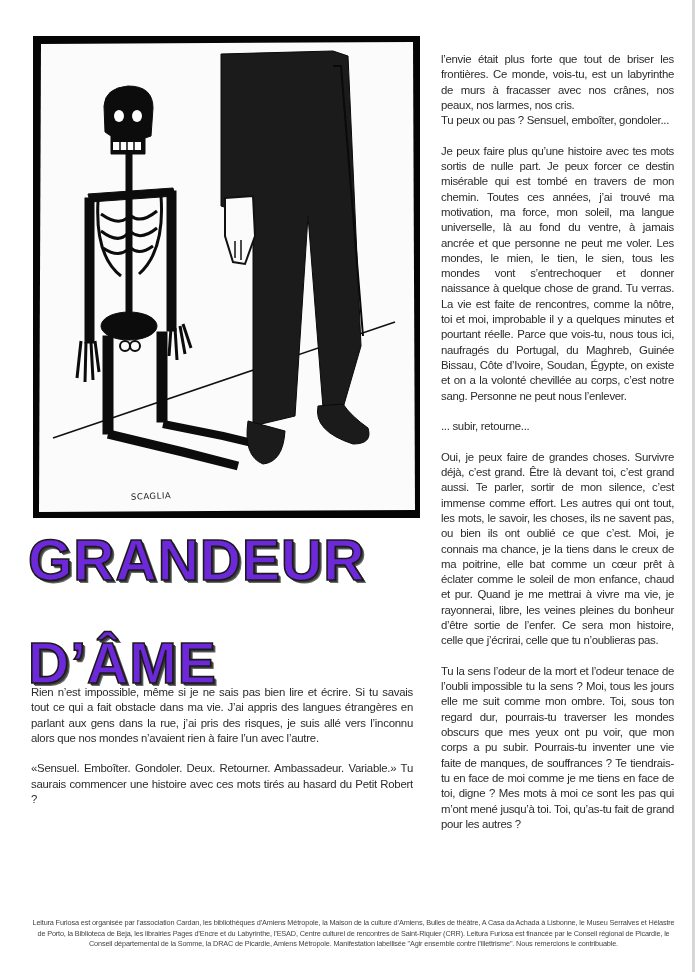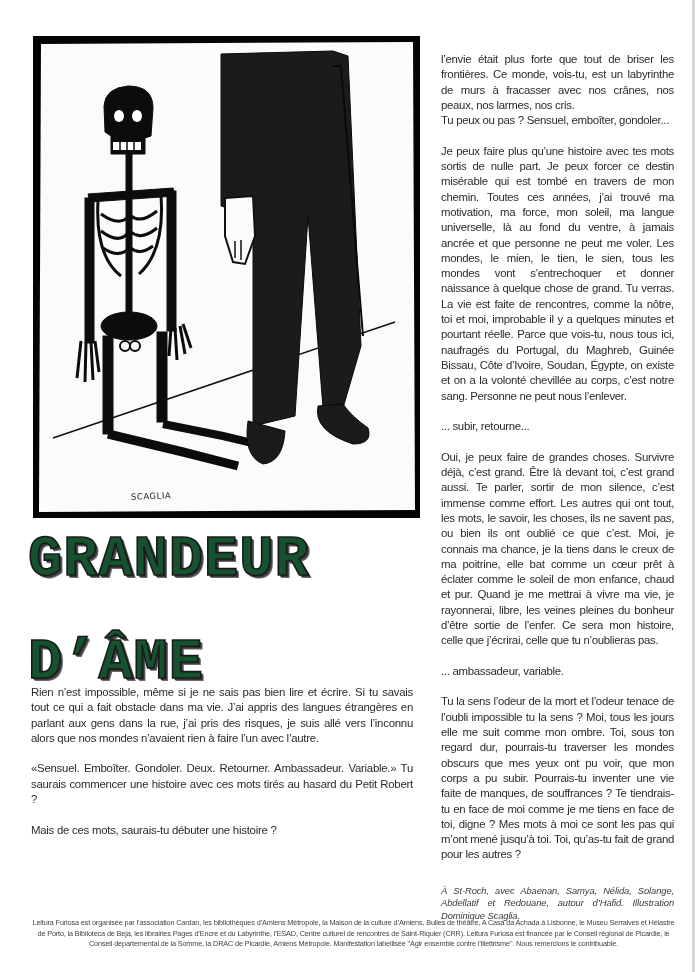--- a/index.html
+++ b/index.html
@@ -18,22 +18,22 @@
     }
     .illustration svg { position: absolute; left: 0; top: 0; }
     .signature {
       position: absolute; left: 98px; top: 455px;
       font-family: "DejaVu Sans", sans-serif; font-size: 8.5px; letter-spacing: 0.5px;
       color: #222; transform: rotate(-2deg);
     }
     
     .title {
       position: absolute; left: 28px; width: 390px;
-      font-family: Liberation Mono, monospace; font-weight: bold;
-      color: #14532d;
+      font-family: Liberation Sans, sans-serif; font-weight: bold;
+      color: #6d28d9;
       -webkit-text-stroke: 1.6px #1a1a1a;
       text-shadow: 2px 2px 0 #3a3a3a, 3px 3px 0 #6a6a6a;
       letter-spacing: 1px; line-height: 1;
     }
     .title-line1 { top: 532px; font-size: 57px; }
     .title-line2 { top: 603px; font-size: 57px; margin-top: 32px; }
 
     
     .col-left {
       position: absolute; left: 31px; top: 685px; width: 382px;
@@ -115,27 +115,24 @@
   </svg>
   <div class="signature">SCAGLIA</div>
 </div>
 
 <div class="title title-line1">GRANDEUR</div>
 <div class="title title-line2">D’ÂME</div>
 
 <div class="col-left">
   <p>Rien n’est impossible, même si je ne sais pas bien lire et écrire. Si tu savais tout ce qui a fait obstacle dans ma vie. J’ai appris des langues étrangères en parlant aux gens dans la rue, j’ai pris des risques, je suis allé vers l’inconnu alors que nos mondes n’avaient rien à faire l’un avec l’autre.</p>
   <p>«Sensuel. Emboîter. Gondoler. Deux. Retourner. Ambassadeur. Variable.» Tu saurais commencer une histoire avec ces mots tirés au hasard du Petit Robert ?</p>
-  <p>Mais de ces mots, saurais-tu débuter une histoire ?</p>
 </div>
 
 <div class="col-right">
   <p style="white-space: pre-line;">l’envie était plus forte que tout de briser les frontières. Ce monde, vois-tu, est un labyrinthe de murs à fracasser avec nos crânes, nos peaux, nos larmes, nos cris.
 Tu peux ou pas ? Sensuel, emboîter, gondoler...</p>
   <p>Je peux faire plus qu’une histoire avec tes mots sortis de nulle part. Je peux forcer ce destin misérable qui est tombé en travers de mon chemin. Toutes ces années, j’ai trouvé ma motivation, ma force, mon soleil, ma langue universelle, là au fond du ventre, à jamais ancrée et que personne ne peut me voler. Les mondes, le mien, le tien, le sien, tous les mondes vont s’entrechoquer et donner naissance à quelque chose de grand. Tu verras. La vie est faite de rencontres, comme la nôtre, toi et moi, improbable il y a quelques minutes et pourtant réelle. Parce que vois-tu, nous tous ici, naufragés du Portugal, du Maghreb, Guinée Bissau, Côte d’Ivoire, Soudan, Égypte, on existe et on a la volonté chevillée au corps, c’est notre sang. Personne ne peut nous l’enlever.</p>
   <p>... subir, retourne...</p>
   <p>Oui, je peux faire de grandes choses. Survivre déjà, c’est grand. Être là devant toi, c’est grand aussi. Te parler, sortir de mon silence, c’est immense comme effort. Les autres qui ont tout, les mots, le savoir, les choses, ils ne savent pas, ou bien ils ont oublié ce que c’est. Moi, je connais ma chance, je la tiens dans le creux de ma poitrine, elle bat comme un cœur prêt à éclater comme le soleil de mon enfance, chaud et pur. Quand je me mettrai à vivre ma vie, je rayonnerai, libre, les veines pleines du bonheur d’être sortie de l’enfer. Ce sera mon histoire, celle que j’écrirai, celle que tu n’oublieras pas.</p>
-  <p>... ambassadeur, variable.</p>
   <p>Tu la sens l’odeur de la mort et l’odeur tenace de l’oubli impossible tu la sens ? Moi, tous les jours elle me suit comme mon ombre. Toi, sous ton regard dur, pourrais-tu traverser les mondes obscurs que mes yeux ont pu voir, que mon corps a pu subir. Pourrais-tu inventer une vie faite de manques, de souffrances ? Te tiendrais-tu en face de moi comme je me tiens en face de toi, digne ? Mes mots à moi ce sont les pas qui m’ont mené jusqu’à toi. Toi, qu’as-tu fait de grand pour les autres ?</p>
-  <div class="credit">À St-Roch, avec Abaenan, Samya, Nélida, Solange, Abdellatif et Redouane, autour d’Hafid. Illustration Dominique Scaglia.</div>
 </div>
 
 <div class="footer">Leitura Furiosa est organisée par l’association Cardan, les bibliothèques d’Amiens Métropole, la Maison de la culture d’Amiens, Bulles de théâtre, A Casa da Achada à Lisbonne, le Museu Serralves et Hélastre de Porto, la Biblioteca de Beja, les librairies Pages d’Encre et du Labyrinthe, l’ESAD, Centre culturel de rencontres de Saint-Riquier (CRR). Leitura Furiosa est financée par le Conseil régional de Picardie, le Conseil départemental de la Somme, la DRAC de Picardie, Amiens Métropole. Manifestation labellisée "Agir ensemble contre l’illettrisme". Nous remercions le contribuable.</div>
 
 </body></html>

